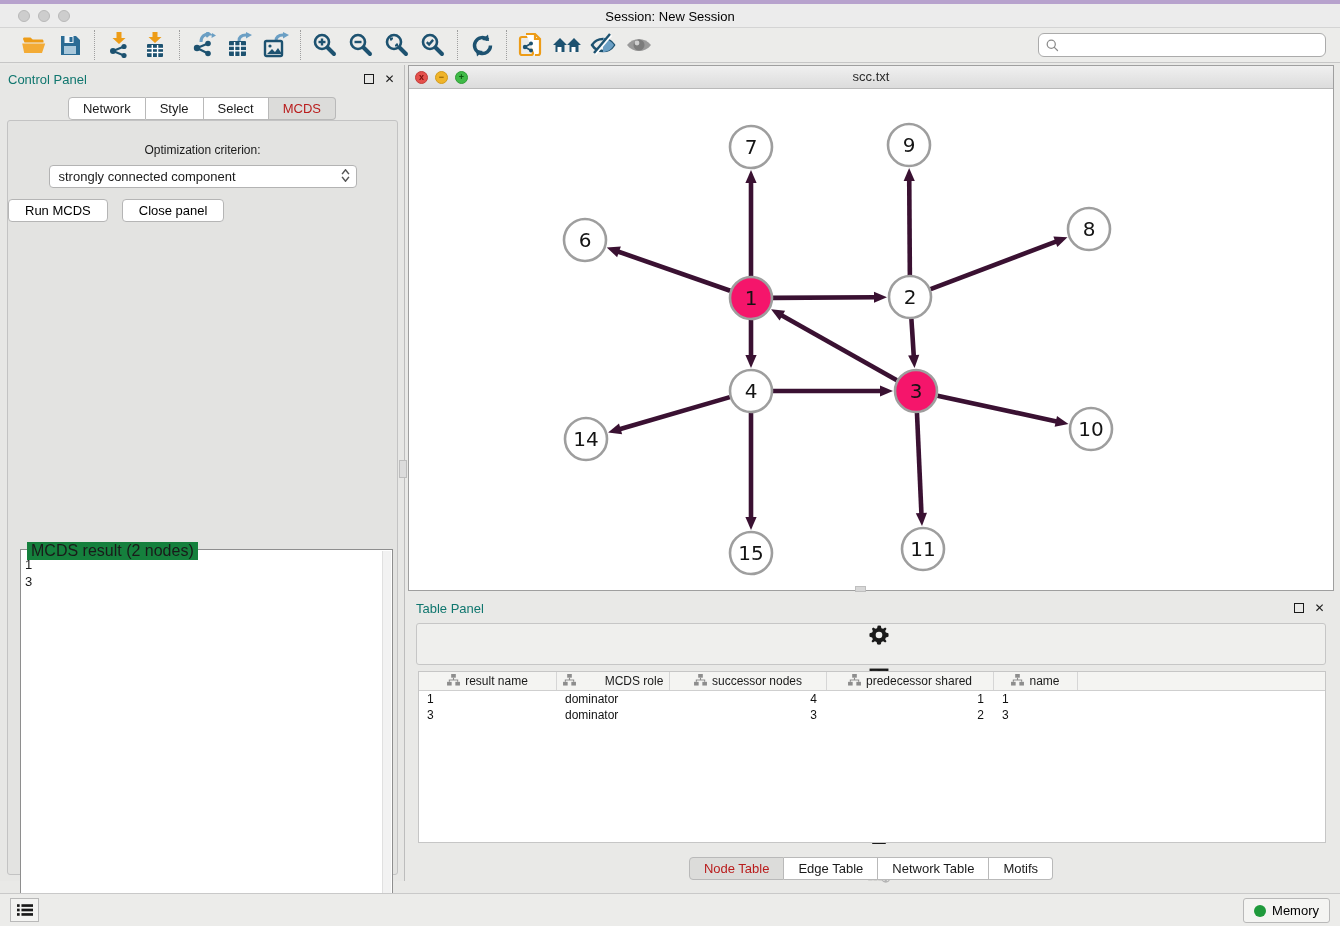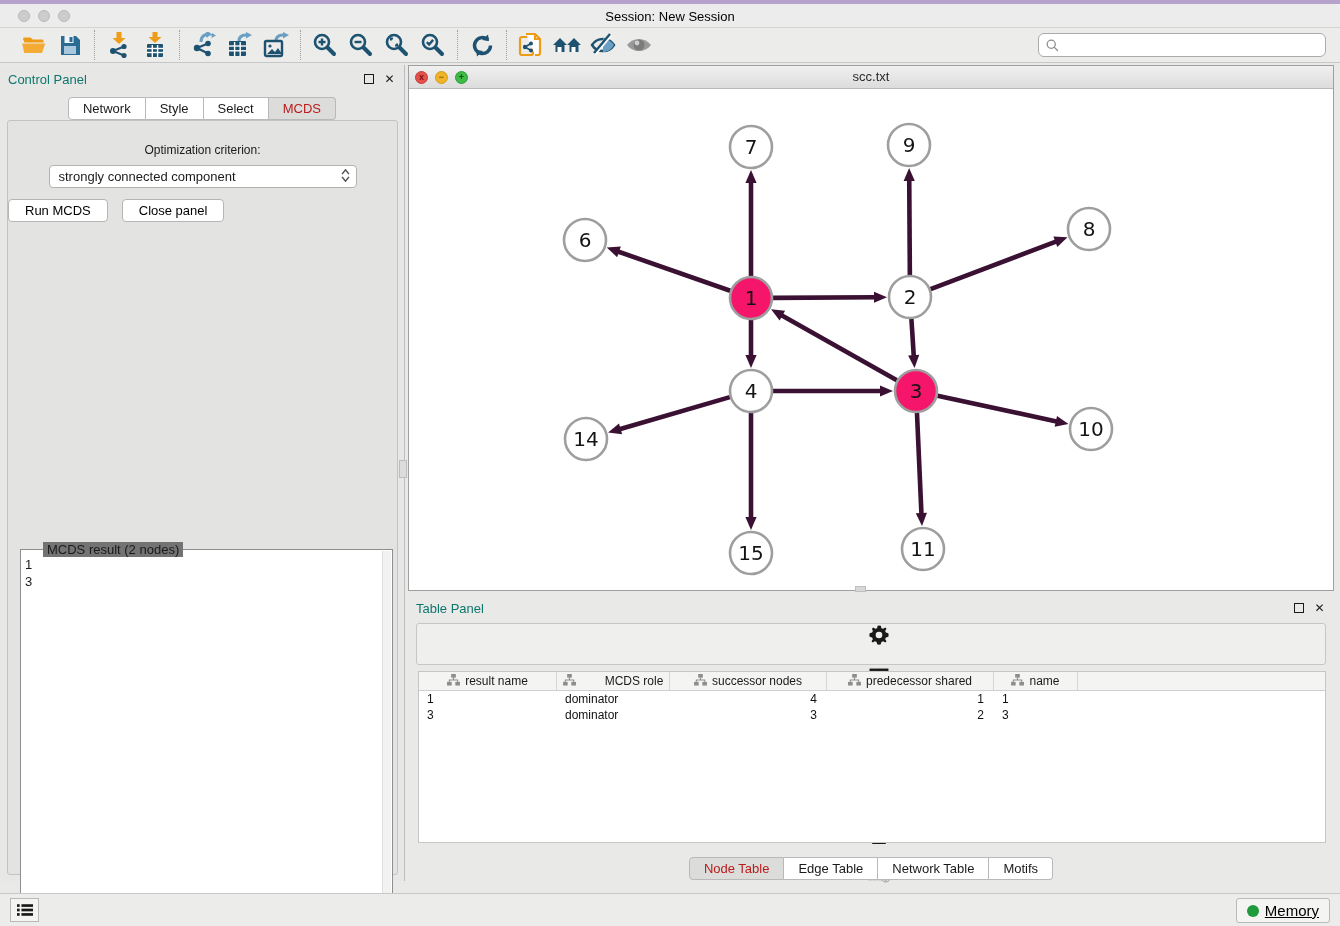--- a/index.html
+++ b/index.html
@@ -38,21 +38,21 @@
 
   .cp-content { position:absolute; left:7px; top:55px; width:391px; height:755px; background:#e3e3e1; border:1px solid #c3c3c3; border-radius:3px; }
   .opt-label { text-align:center; margin-top:22px; font-size:12px; }
   .selectbox { position:relative; margin:8px auto 0 auto; width:308px; height:23px; background:#fff; border:1px solid #b3b3b3; border-radius:4px; display:flex; align-items:center; padding:0 22px 0 9px; font-size:13px; cursor:pointer; }
   .sel-stepper { position:absolute; right:6px; top:3px; display:flex; flex-direction:column; gap:1px; color:#555; }
   .sel-stepper svg { display:block; }
   .btn-row { display:flex; gap:14px; margin-top:11px; }
   .mac-btn { padding:3px 16px; font-size:13px; background:#fff; border:1px solid #b5b5b5; border-radius:4px; cursor:pointer; }
 
   .result-group { position:absolute; left:12px; top:428px; width:373px; height:378px; border:1px solid #8e8e8e; background:#fff; }
-  .result-legend { position:absolute; left:22px; top:-8px; background:#737373; padding:0 4px; font-size:13px; }
+  .result-legend { position:absolute; left:6px; top:-8px; background:#15803d; padding:0 4px; font-size:16px; }
   .result-list { position:absolute; left:4px; top:6px; right:14px; bottom:4px; font-size:13px; line-height:17px; overflow:hidden; }
   .result-scroll { position:absolute; right:1px; top:1px; bottom:1px; width:9px; background:#f2f2f2; border-left:1px solid #e0e0e0; }
 
   
   .v-splitter-handle { position:absolute; left:399px; top:460px; width:8px; height:18px; background:#dcdcdc; border:1px solid #bdbdbd; }
   .h-handle { position:absolute; left:855px; top:586px; width:11px; height:6px; background:#d7d7d7; border:1px solid #bfbfbf; }
 
   
   .net-window { position:absolute; left:408px; top:65px; width:926px; height:526px; border:1px solid #9f9f9f; background:#fff; }
   .net-titlebar { height:23px; background:linear-gradient(#f0f0f0,#dcdcdc); border-bottom:1px solid #b9b9b9; position:relative; }
@@ -76,21 +76,21 @@
   .tp-header-row { display:flex; height:19px; background:#f4f4f2; border-bottom:1px solid #cfcfcf; }
   .th-cell { display:flex; align-items:center; justify-content:center; gap:5px; font-size:12px; color:#1a1a1a; border-right:1px solid #d6d6d6; height:100%; }
   .tp-row { display:flex; height:16px; background:#fff; }
   .td-cell { font-size:12px; padding:1px 10px 0 8px; color:#111; }
   .td-right { text-align:right; }
   .tp-tabs { position:absolute; left:0; right:0; top:262px; display:flex; justify-content:center; }
 
   
   .statusbar { position:absolute; left:0; top:893px; width:1340px; height:33px; background:#ececea; border-top:1px solid #c9c9c9; }
   .menu-btn { position:absolute; left:10px; top:4px; width:29px; height:24px; background:#f4f4f2; border:1px solid #b9b9b9; display:flex; align-items:center; justify-content:center; cursor:pointer; }
-  .memory-btn { position:absolute; right:10px; top:4px; height:25px; background:#f4f4f2; border:1px solid #b9b9b9; border-radius:3px; display:flex; align-items:center; gap:6px; padding:5px 10px; font-size:15px; cursor:pointer;text-decoration:underline; }
+  .memory-btn { position:absolute; right:10px; top:4px; height:25px; background:#f4f4f2; border:1px solid #b9b9b9; border-radius:3px; display:flex; align-items:center; gap:6px; padding:5px 10px; font-size:13px; cursor:pointer; }
   .mem-dot { width:12px; height:12px; border-radius:50%; background:#1f9a3c; }
 </style>
 </head>
 <body>
 
 <div class="top-strip"></div>
 <div class="titlebar">
   <div class="traffic">
     <div class="tl-dot"></div>
     <div class="tl-dot"></div>

